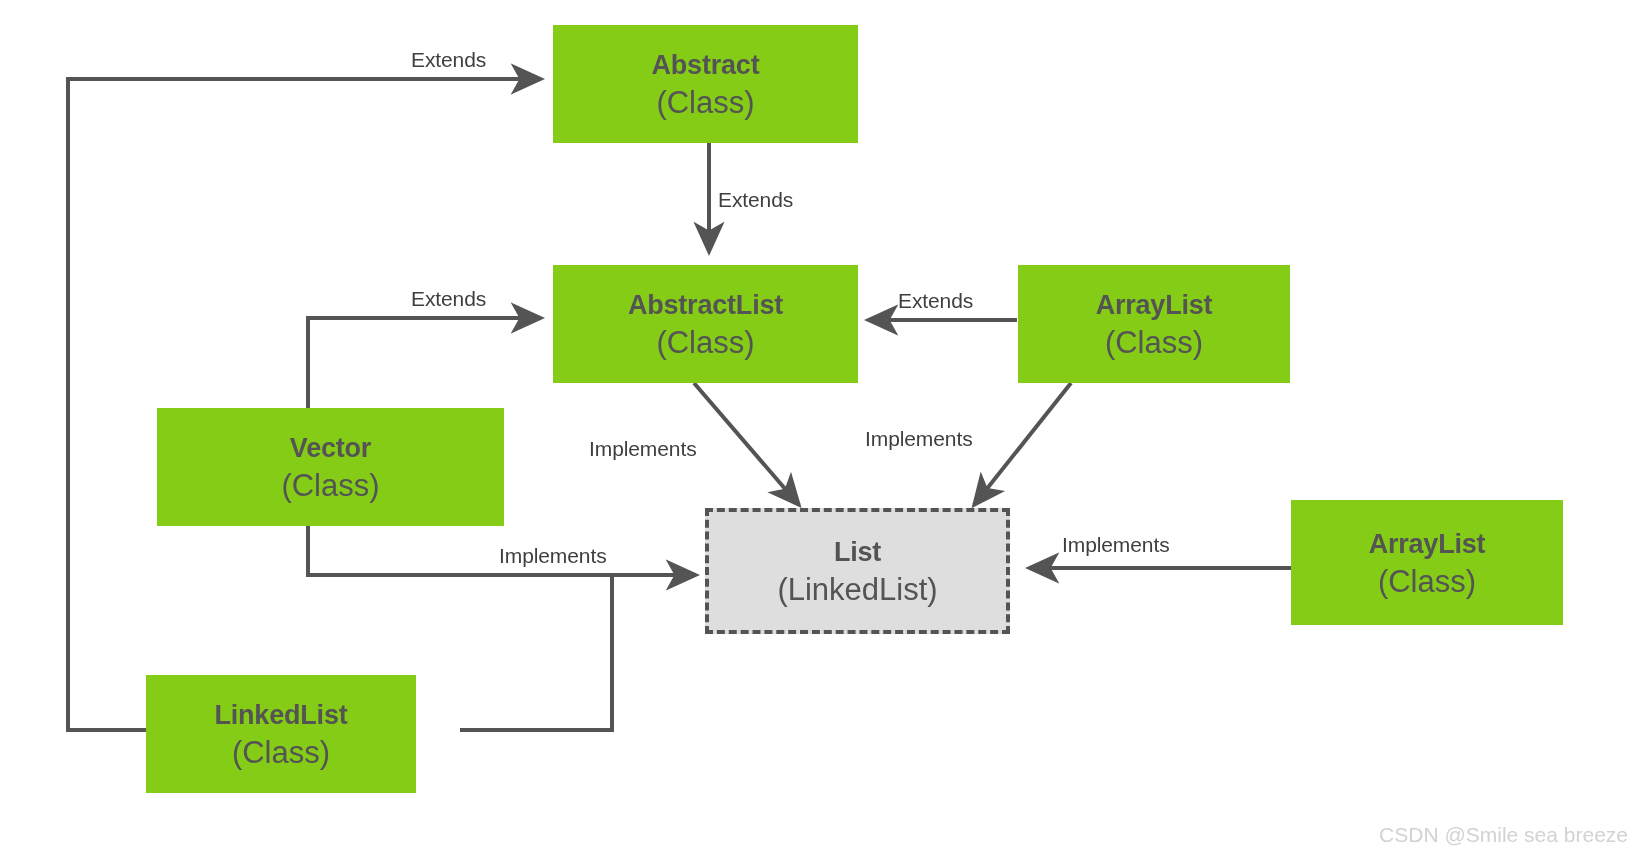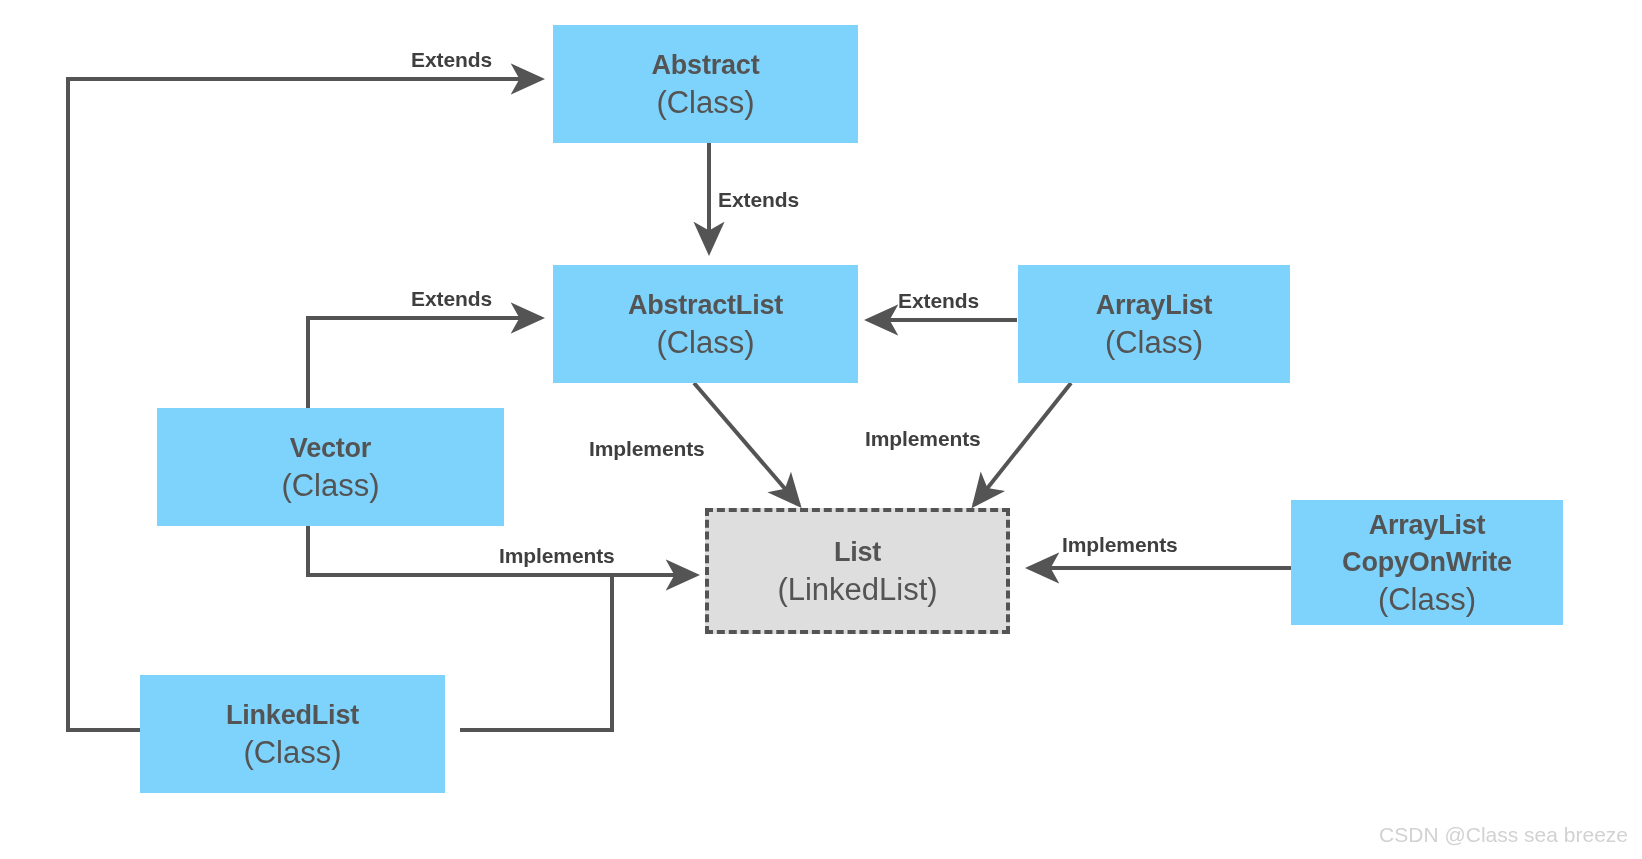--- a/index.html
+++ b/index.html
@@ -22,21 +22,21 @@
   svg.diagram-canvas {
     position: absolute;
     top: 0;
     left: 0;
     width: 1642px;
     height: 859px;
     display: block;
   }
   .node-box {
     position: absolute;
-    background: #7dd3fc;
+    background: #84cc16;
     box-sizing: border-box;
     display: flex;
     flex-direction: column;
     align-items: center;
     justify-content: center;
     text-align: center;
     color: #545454;
   }
   .node-box.interface-box {
     border: 4px dashed #545454;
@@ -51,21 +51,21 @@
   }
   .node-sub {
     font-weight: normal;
     font-size: 31px;
     line-height: 37px;
     color: #545454;
   }
   .edge-label {
     position: absolute;
     font-size: 21px;
-    font-weight: bold;
+    font-weight: normal;
     color: #3f3f3f;
     white-space: nowrap;
     letter-spacing: -0.1px;
   }
   .watermark {
     position: absolute;
     right: 14px;
     bottom: 12px;
     font-size: 21px;
     color: #d2d2d2;
@@ -139,40 +139,39 @@
     <div class="node-sub">(Class)</div>
   </div>
 
   <div class="node-box interface-box" style="left:705px; top:508px; width:305px; height:126px;">
     <div class="node-title">List</div>
     <div class="node-sub">(LinkedList)</div>
   </div>
 
   <div class="node-box" style="left:1291px; top:500px; width:272px; height:125px;">
     <div class="node-title">ArrayList</div>
-    <div class="node-title">CopyOnWrite</div>
     <div class="node-sub">(Class)</div>
   </div>
 
-  <div class="node-box" style="left:140px; top:675px; width:305px; height:118px;">
+  <div class="node-box" style="left:146px; top:675px; width:270px; height:118px;">
     <div class="node-title">LinkedList</div>
     <div class="node-sub">(Class)</div>
   </div>
 
   <div class="edge-label" style="left:411px; top:48px;">Extends</div>
 
   <div class="edge-label" style="left:718px; top:188px;">Extends</div>
 
   <div class="edge-label" style="left:411px; top:287px;">Extends</div>
 
   <div class="edge-label" style="left:898px; top:289px;">Extends</div>
 
   <div class="edge-label" style="left:589px; top:437px;">Implements</div>
 
   <div class="edge-label" style="left:865px; top:427px;">Implements</div>
 
   <div class="edge-label" style="left:499px; top:544px;">Implements</div>
 
   <div class="edge-label" style="left:1062px; top:533px;">Implements</div>
 
-  <div class="watermark">CSDN @Class sea breeze</div>
+  <div class="watermark">CSDN @Smile sea breeze</div>
 
 </div>
 
 </body></html>

